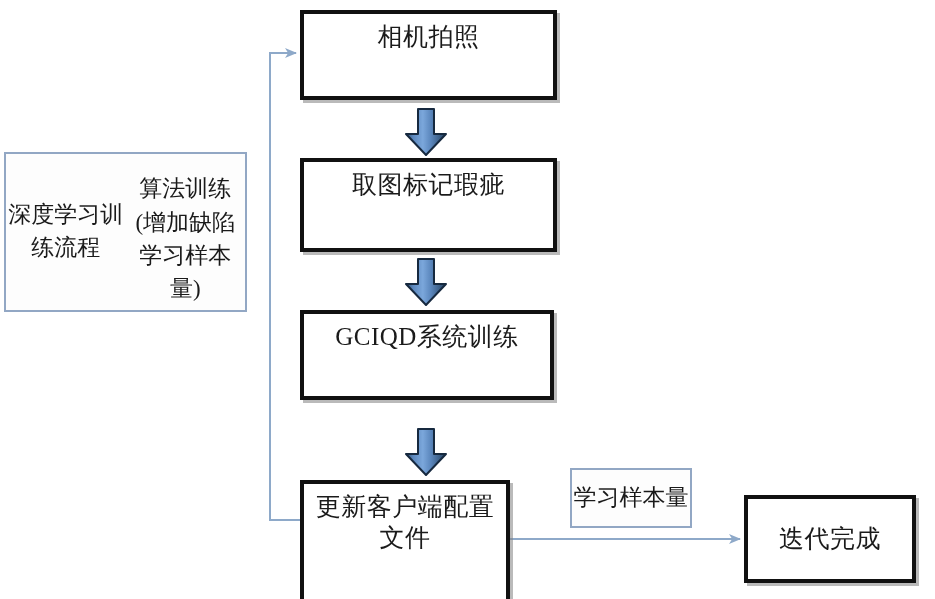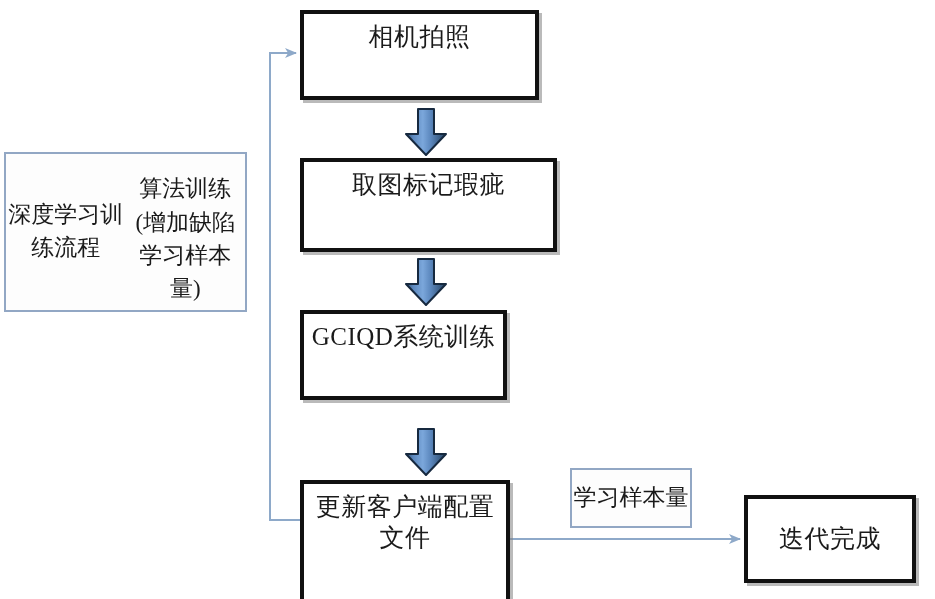--- a/index.html
+++ b/index.html
@@ -101,21 +101,21 @@
       <path d="M 505,539 L 740,539" fill="none" stroke="#8ea9c9" stroke-width="2" marker-end="url(#thin-arrowhead)"></path>
     </g>
   </svg>
 
   <div class="note-box" style="left:4px; top:152px; width:243px; height:160px;">
     <span class="label spaced">深度学习训练流程</span>
     <span class="label" style="margin-top:14px;">算法训练(增加缺陷
 学习样本量)</span>
   </div>
 
-  <div class="proc-box" style="left:300px; top:10px; width:239px; height:90px;">
+  <div class="proc-box" style="left:300px; top:10px; width:257px; height:90px;">
     <span class="label">相机拍照</span>
   </div>
 
   <div class="block-arrow" style="left:404px; top:108px;">
     <svg viewBox="0 0 44 48" xmlns="http://www.w3.org/2000/svg">
       <defs>
         <linearGradient id="ba1" x1="0" y1="0" x2="1" y2="0">
           <stop offset="0%" stop-color="#2e4f77"></stop>
           <stop offset="18%" stop-color="#5b87bd"></stop>
           <stop offset="42%" stop-color="#7ba7db"></stop>
@@ -139,21 +139,21 @@
           <stop offset="18%" stop-color="#5b87bd"></stop>
           <stop offset="42%" stop-color="#7ba7db"></stop>
           <stop offset="62%" stop-color="#5b87bd"></stop>
           <stop offset="100%" stop-color="#24405f"></stop>
         </linearGradient>
       </defs>
       <path d="M14,1 L30,1 L30,26 L42,26 L22,47 L2,26 L14,26 Z" fill="url(#ba2)" stroke="#16293f" stroke-width="2" stroke-linejoin="round"></path>
     </svg>
   </div>
 
-  <div class="proc-box" style="left:300px; top:310px; width:207px; height:90px;">
+  <div class="proc-box" style="left:300px; top:310px; width:254px; height:90px;">
     <span class="label">GCIQD系统训练</span>
   </div>
 
   <div class="block-arrow" style="left:404px; top:428px;">
     <svg viewBox="0 0 44 48" xmlns="http://www.w3.org/2000/svg">
       <defs>
         <linearGradient id="ba3" x1="0" y1="0" x2="1" y2="0">
           <stop offset="0%" stop-color="#2e4f77"></stop>
           <stop offset="18%" stop-color="#5b87bd"></stop>
           <stop offset="42%" stop-color="#7ba7db"></stop>

